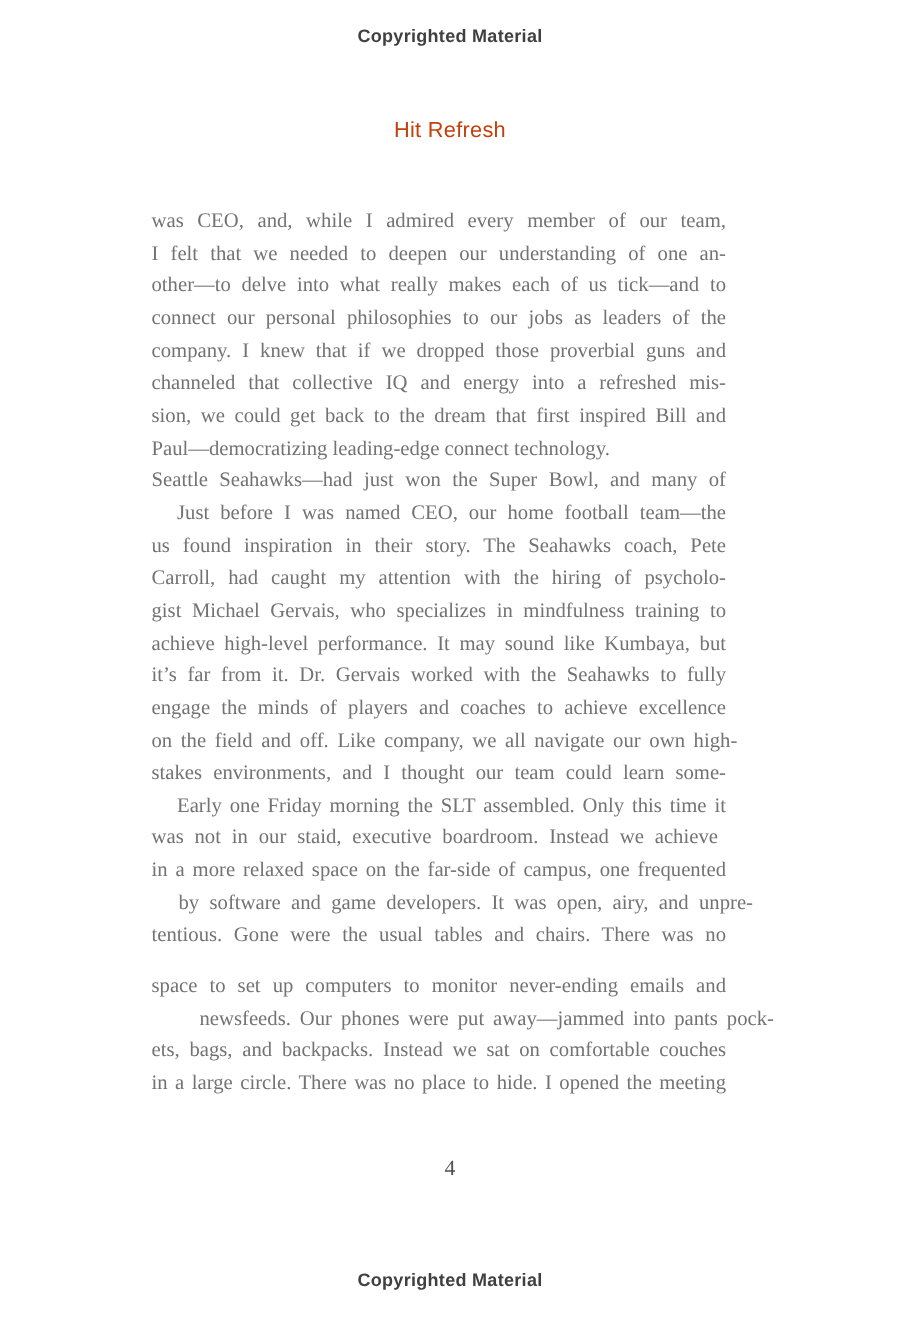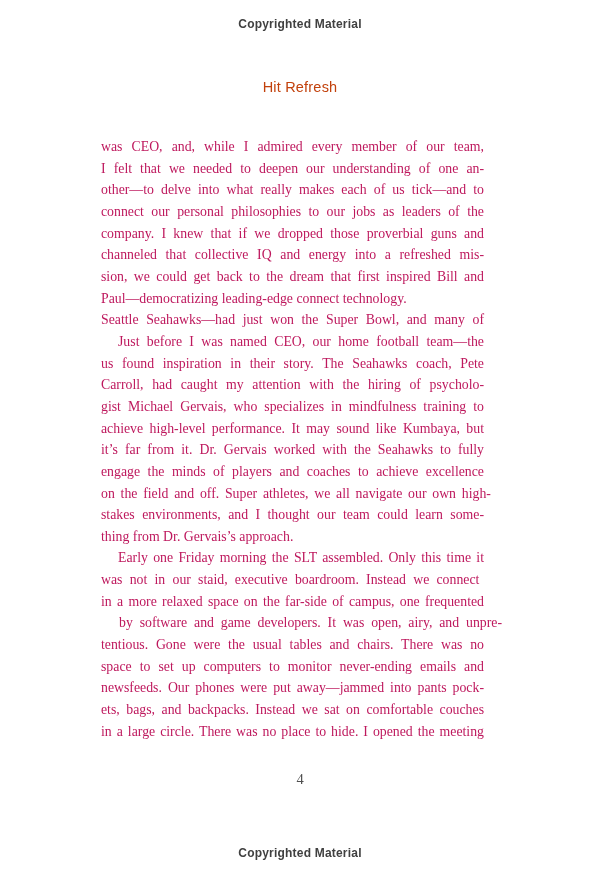--- a/index.html
+++ b/index.html
@@ -66,47 +66,46 @@
   }
 </style>
 </head>
 <body>
 
 <div class="page" style="background: rgb(255, 255, 255);">
   <div class="copyright top">Copyrighted Material</div>
 
   <div class="running-header">Hit Refresh</div>
 
-  <div class="textblock" style="color: #be185d;">
+  <div class="textblock" style="color: #737373;">
       <div class="bline" style="word-spacing: 5.61875px;"><span>was CEO, and, while I admired every member of our team,</span></div>
       <div class="bline" style="word-spacing: 4.62216px;"><span>I felt that we needed to deepen our understanding of one an-</span></div>
       <div class="bline" style="word-spacing: 3.66406px;"><span>other—to delve into what really makes each of us tick—and to</span></div>
       <div class="bline" style="word-spacing: 3.96875px;"><span>connect our personal philosophies to our jobs as leaders of the</span></div>
       <div class="bline" style="word-spacing: 3.86719px;"><span>company. I knew that if we dropped those proverbial guns and</span></div>
       <div class="bline" style="word-spacing: 5.1684px;"><span>channeled that collective IQ and energy into a refreshed mis-</span></div>
       <div class="bline" style="word-spacing: 2.95573px;"><span>sion, we could get back to the dream that first inspired Bill and</span></div>
       <div class="bline rag"><span>Paul—democratizing leading-edge connect technology.</span></div>
       <div class="bline" style="word-spacing: 4.15104px;"><span>Seattle Seahawks—had just won the Super Bowl, and many of</span></div>
       <div class="bline indent" style="word-spacing: 3.88368px;"><span>Just before I was named CEO, our home football team—the</span></div>
       <div class="bline" style="word-spacing: 5.17535px;"><span>us found inspiration in their story. The Seahawks coach, Pete</span></div>
       <div class="bline" style="word-spacing: 5.17535px;"><span>Carroll, had caught my attention with the hiring of psycholo-</span></div>
       <div class="bline" style="word-spacing: 3.57031px;"><span>gist Michael Gervais, who specializes in mindfulness training to</span></div>
       <div class="bline" style="word-spacing: 2.95508px;"><span>achieve high-level performance. It may sound like Kumbaya, but</span></div>
       <div class="bline" style="word-spacing: 3.64205px;"><span>it’s far from it. Dr. Gervais worked with the Seahawks to fully</span></div>
       <div class="bline" style="word-spacing: 4.03472px; text-align: center;"><span>engage the minds of players and coaches to achieve excellence</span></div>
-      <div class="bline" style="word-spacing: 2.30859px;"><span>on the field and off. Super athletes, we all navigate our own high-</span></div>
+      <div class="bline" style="word-spacing: 2.30859px;"><span>on the field and off. Like company, we all navigate our own high-</span></div>
       <div class="bline" style="word-spacing: 3.98438px;"><span>stakes environments, and I thought our team could learn some-</span></div>
-      <div class="bline rag"><span>thing from Dr. Gervais’s approach.</span></div>
       <div class="bline indent" style="word-spacing: 1.84219px;"><span>Early one Friday morning the SLT assembled. Only this time it</span></div>
-      <div class="bline" style="word-spacing: 3.77431px;"><span>was not in our staid, executive boardroom. Instead we connect</span></div>
+      <div class="bline" style="word-spacing: 3.77431px;"><span>was not in our staid, executive boardroom. Instead we achieve</span></div>
       <div class="bline" style="word-spacing: 1.82812px;"><span>in a more relaxed space on the far-side of campus, one frequented</span></div>
       <div class="bline" style="word-spacing: 3.41094px; margin-left: 18px;"><span>by software and game developers. It was open, airy, and unpre-</span></div>
       <div class="bline" style="word-spacing: 4.30312px;"><span>tentious. Gone were the usual tables and chairs. There was no</span></div>
-      <div class="bline" style="word-spacing: 4.56944px;"><span>space to set up computers to monitor never-ending emails and</span></div>
-      <div class="bline" style="word-spacing: 2.51953px;"><span>newsfeeds. Our phones were put away—jammed into pants pock-</span></div>
+      <div class="bline" style="word-spacing: 4.56944px; margin-top: 12px;"><span>space to set up computers to monitor never-ending emails and</span></div>
+      <div class="bline" style="word-spacing: 2.51953px; margin-left: 32px;"><span>newsfeeds. Our phones were put away—jammed into pants pock-</span></div>
       <div class="bline" style="word-spacing: 3.05208px;"><span>ets, bags, and backpacks. Instead we sat on comfortable couches</span></div>
       <div class="bline" style="word-spacing: 1.53486px;"><span>in a large circle. There was no place to hide. I opened the meeting</span></div>
     </div>
 
   <div class="page-number">4</div>
 
   <div class="copyright bottom">Copyrighted Material</div>
 </div>
 
 </body></html>

